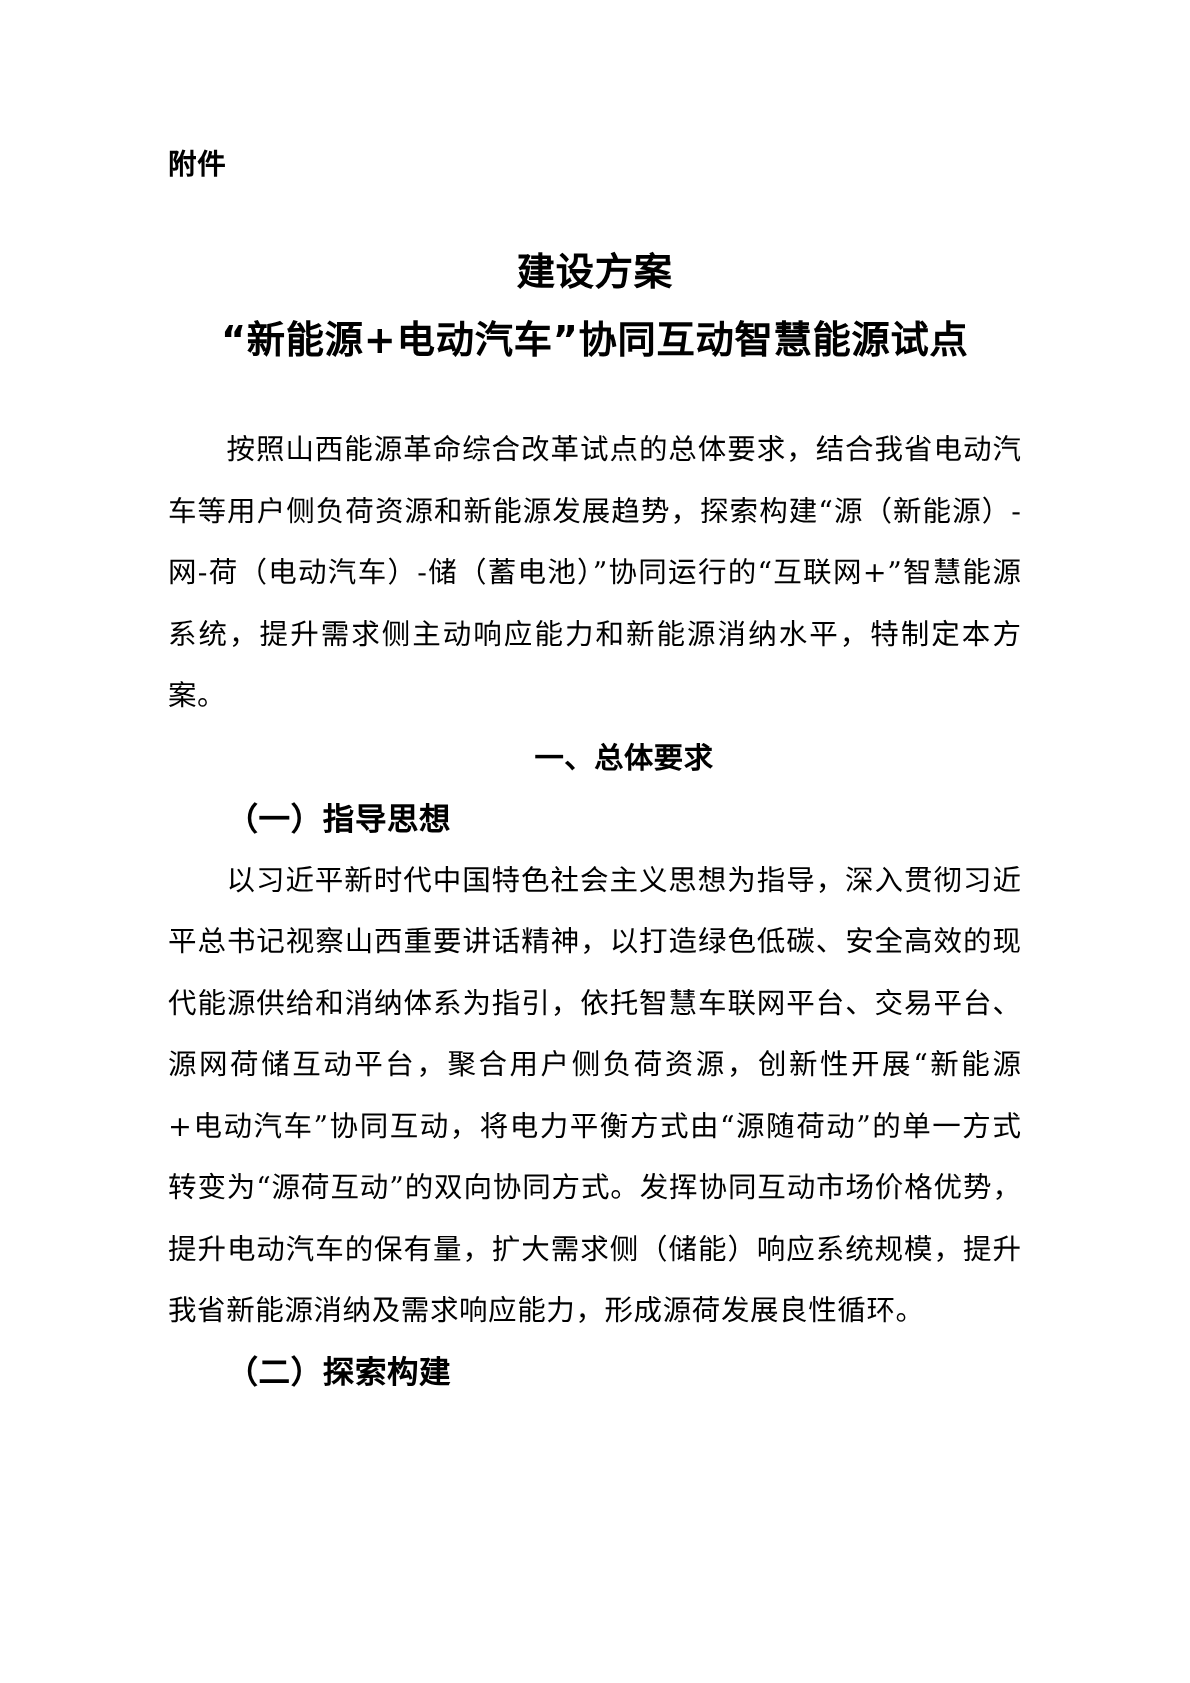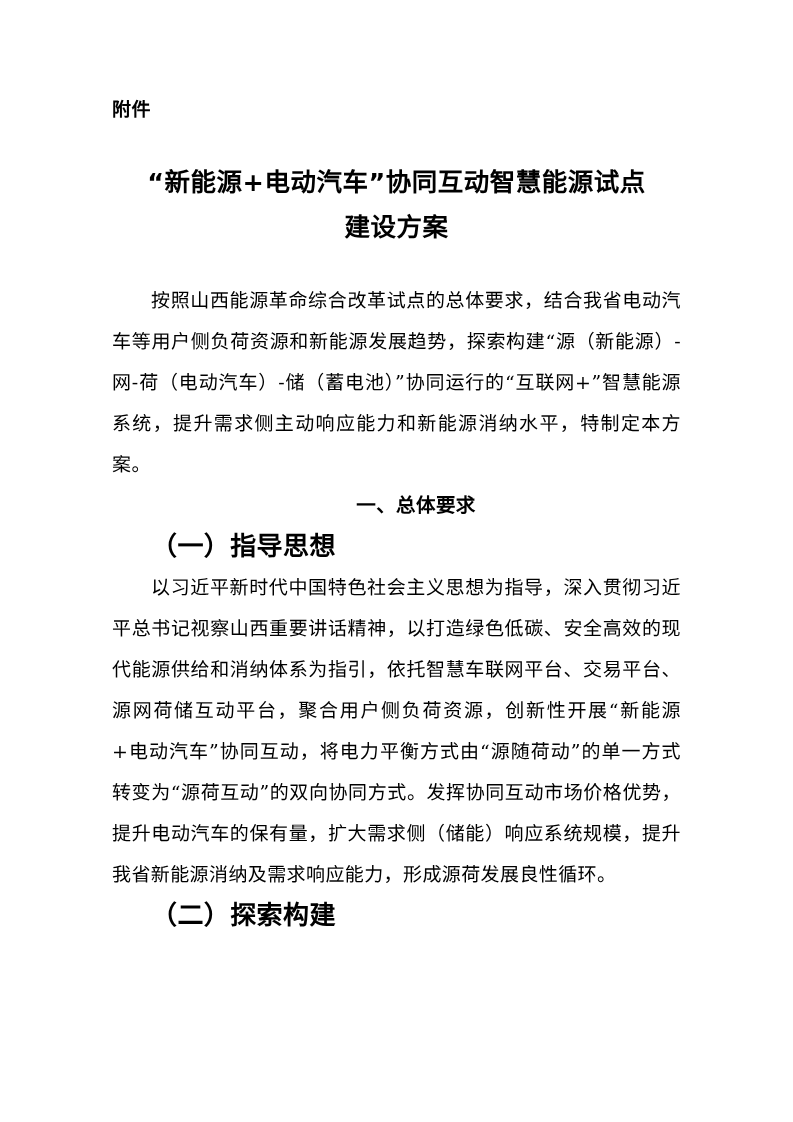--- a/index.html
+++ b/index.html
@@ -58,37 +58,37 @@
     font-size: 19.5px;
     line-height: 41px;
     letter-spacing: 0.4px;
     margin: 0;
     text-indent: 39px;
     text-align: center;
   }
   h3.heading-2 {
     font-family: "DejaVu Sans", "Liberation Sans", sans-serif;
     font-weight: bold;
-    font-size: 26px;
+    font-size: 21px;
     line-height: 41px;
     letter-spacing: 0.4px;
     margin: 0;
     text-indent: 39px;
   }
 </style>
 </head>
 <body>
 
 <div class="page">
 
   <div class="attachment-label">附件</div>
 
   <h1 class="doc-title">
+    <span class="line">建设方案</span>
     <span class="line">“新能源+电动汽车”协同互动智慧能源试点</span>
-    <span class="line">建设方案</span>
   </h1>
 
   <p class="body-text">按照山西能源革命综合改革试点的总体要求，结合我省电动汽车等用户侧负荷资源和新能源发展趋势，探索构建“源（新能源）-网-荷（电动汽车）-储（蓄电池）”协同运行的“互联网+”智慧能源系统，提升需求侧主动响应能力和新能源消纳水平，特制定本方案。</p>
 
   <h2 class="heading-1">一、总体要求</h2>
 
   <h3 class="heading-2">（一）指导思想</h3>
 
   <p class="body-text">以习近平新时代中国特色社会主义思想为指导，深入贯彻习近平总书记视察山西重要讲话精神，以打造绿色低碳、安全高效的现代能源供给和消纳体系为指引，依托智慧车联网平台、交易平台、源网荷储互动平台，聚合用户侧负荷资源，创新性开展“新能源+电动汽车”协同互动，将电力平衡方式由“源随荷动”的单一方式转变为“源荷互动”的双向协同方式。发挥协同互动市场价格优势，提升电动汽车的保有量，扩大需求侧（储能）响应系统规模，提升我省新能源消纳及需求响应能力，形成源荷发展良性循环。</p>
 

